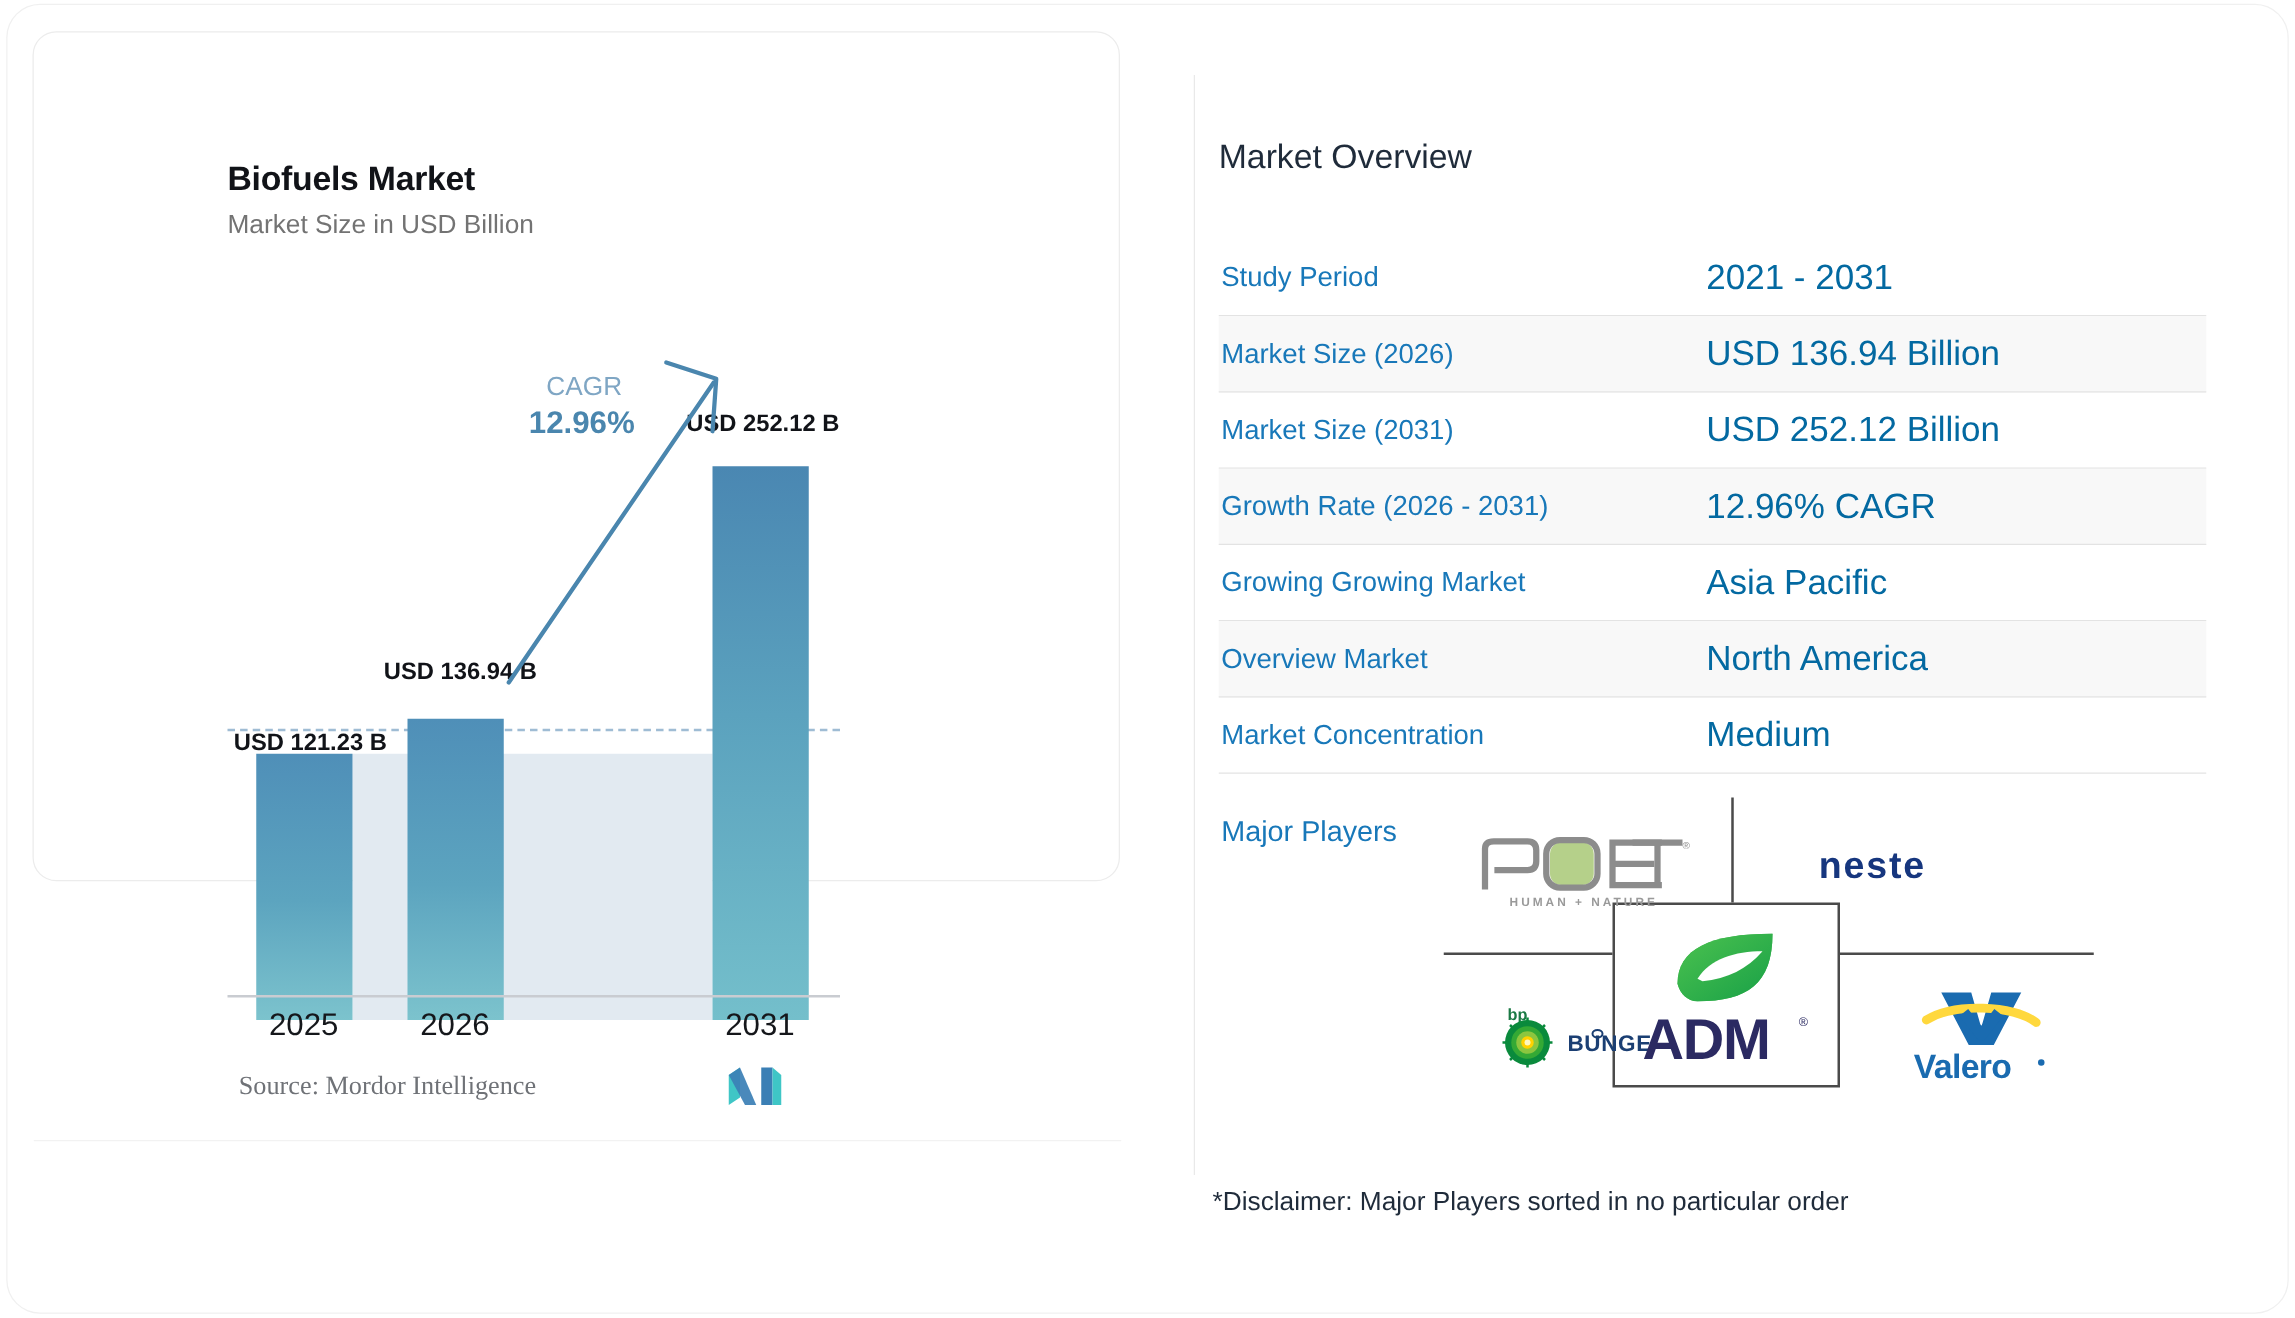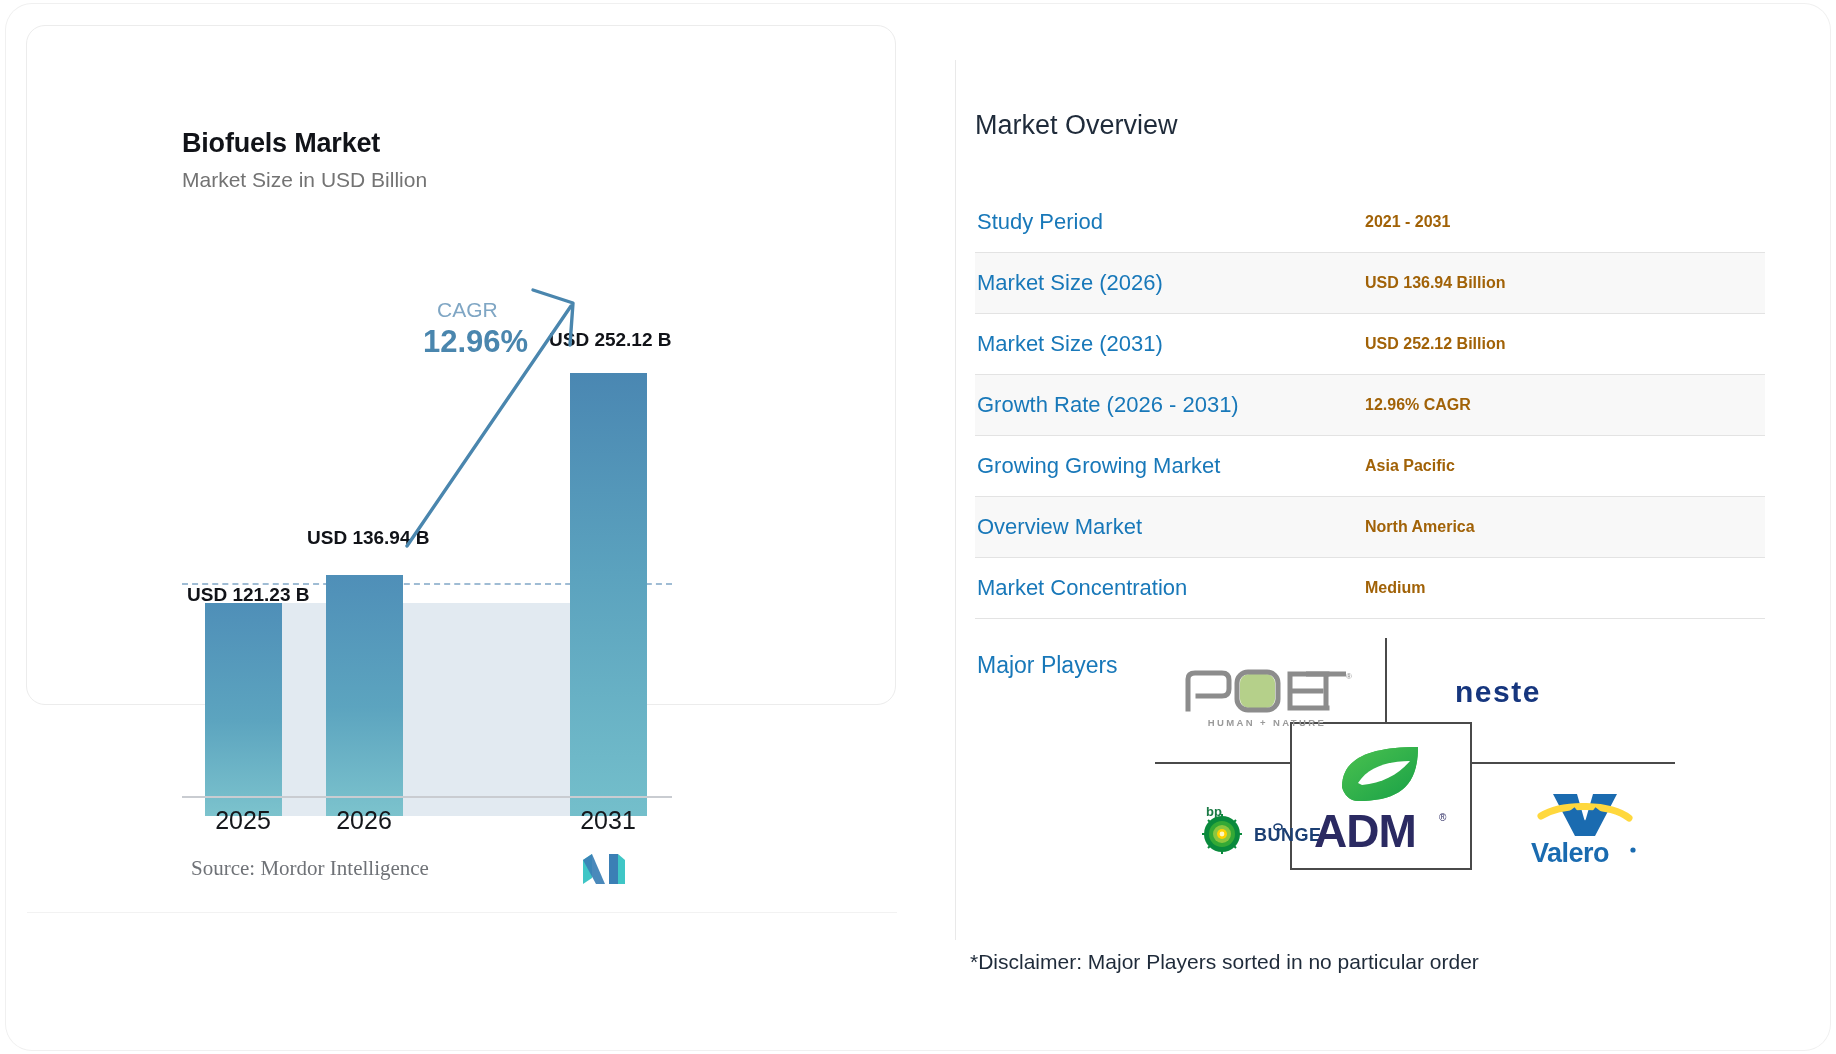--- a/index.html
+++ b/index.html
@@ -78,21 +78,21 @@
     font-size: 25px; color: #15171b; font-weight: 400;
     text-align: center; width: 120px;
   }
 
   .cagr-word {
     position: absolute; left: 410px; top: 272px;
     font-size: 21px; color: #7fa6c4; font-weight: 400;
   }
   .cagr-value {
     position: absolute; left: 396px; top: 298px;
-    font-size: 31px; color: #4a86ae; font-weight: bold;
+    font-size: 25px; color: #4a86ae; font-weight: bold;
   }
   .cagr-arrow { position: absolute; left: 360px; top: 240px; }
 
   .source-row {
     position: absolute; left: 164px; top: 830px;
     width: 560px; height: 40px; font-family: Liberation Serif, serif;
   }
   .source-text {
     position: absolute; left: 0; top: 0;
     font-size: 21px; color: #6f7277; font-weight: 400;
@@ -128,21 +128,21 @@
     height: 61px;
     border-bottom: 1px solid #e3e3e3;
   }
   .kv-row.alt { background: #f8f8f8; }
   .kv-key {
     width: 390px; padding-left: 2px;
     font-size: 22px; color: #1878b9; font-weight: 400;
   }
   .kv-val {
     flex: 1;
-    font-size: 16px; color: #a16207; font-weight: 700;
+    font-size: 28px; color: #0369a1; font-weight: 400;
   }
 
   .players-label {
     position: absolute; left: 17px; top: 612px;
     font-size: 23px; color: #1878b9; font-weight: 400;
   }
 
   .logo-grid {
     position: absolute; left: 165px; top: 590px;
     width: 600px; height: 270px;

